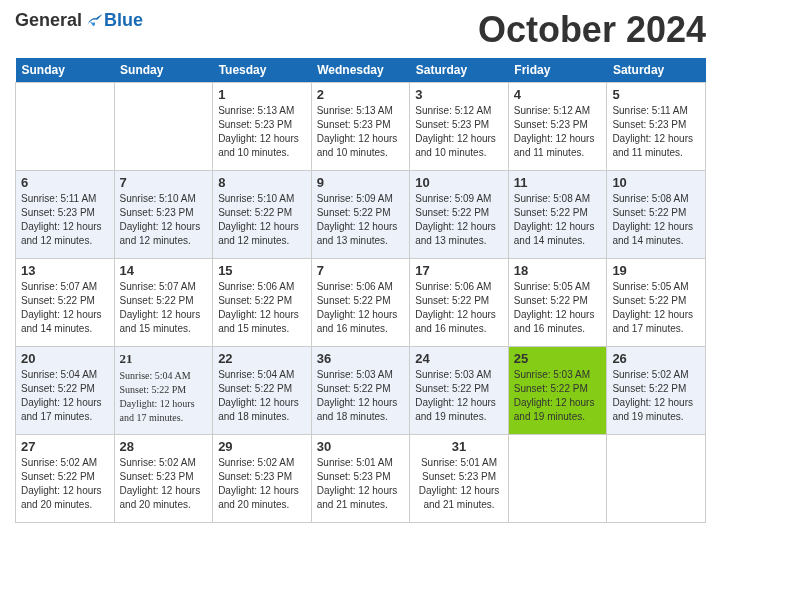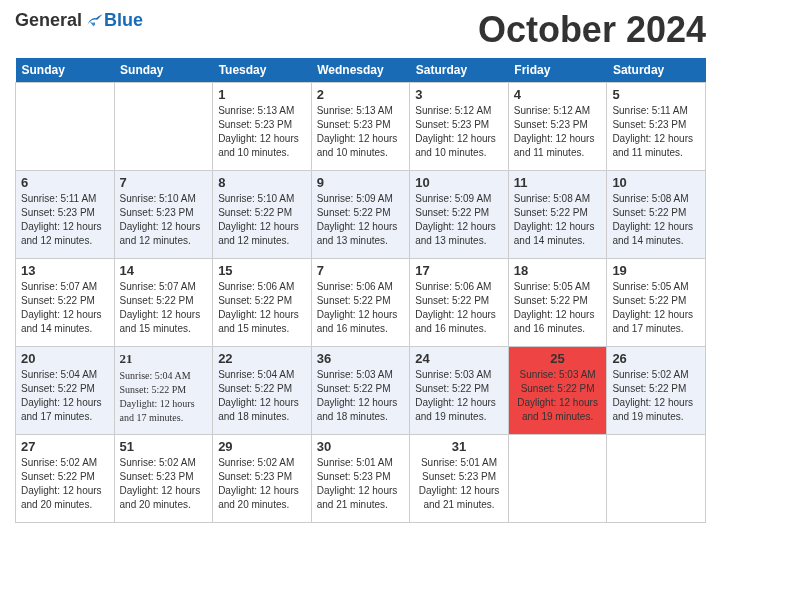--- a/index.html
+++ b/index.html
@@ -304,21 +304,21 @@
 Daylight: 12 hours
 and 18 minutes.</div>
           </td>
           <td style="background-color: rgb(237, 242, 250);">
             <span class="day-num">24</span>
             <div class="day-info" style="white-space: pre-line;">Sunrise: 5:03 AM
 Sunset: 5:22 PM
 Daylight: 12 hours
 and 19 minutes.</div>
           </td>
-          <td style="background-color: #ef4444; text-align: center;">
+          <td style="background-color: #84cc16;">
             <span class="day-num">25</span>
             <div class="day-info" style="white-space: pre-line;">Sunrise: 5:03 AM
 Sunset: 5:22 PM
 Daylight: 12 hours
 and 19 minutes.</div>
           </td>
           <td style="background-color: rgb(237, 242, 250);">
             <span class="day-num">26</span>
             <div class="day-info" style="white-space: pre-line;">Sunrise: 5:02 AM
 Sunset: 5:22 PM
@@ -328,21 +328,21 @@
         </tr>
         <tr>
           <td style="background-color: rgb(255, 255, 255);">
             <span class="day-num">27</span>
             <div class="day-info" style="white-space: pre-line;">Sunrise: 5:02 AM
 Sunset: 5:22 PM
 Daylight: 12 hours
 and 20 minutes.</div>
           </td>
           <td style="background-color: rgb(255, 255, 255);">
-            <span class="day-num">51</span>
+            <span class="day-num">28</span>
             <div class="day-info" style="white-space: pre-line;">Sunrise: 5:02 AM
 Sunset: 5:23 PM
 Daylight: 12 hours
 and 20 minutes.</div>
           </td>
           <td style="background-color: rgb(255, 255, 255);">
             <span class="day-num">29</span>
             <div class="day-info" style="white-space: pre-line;">Sunrise: 5:02 AM
 Sunset: 5:23 PM
 Daylight: 12 hours

